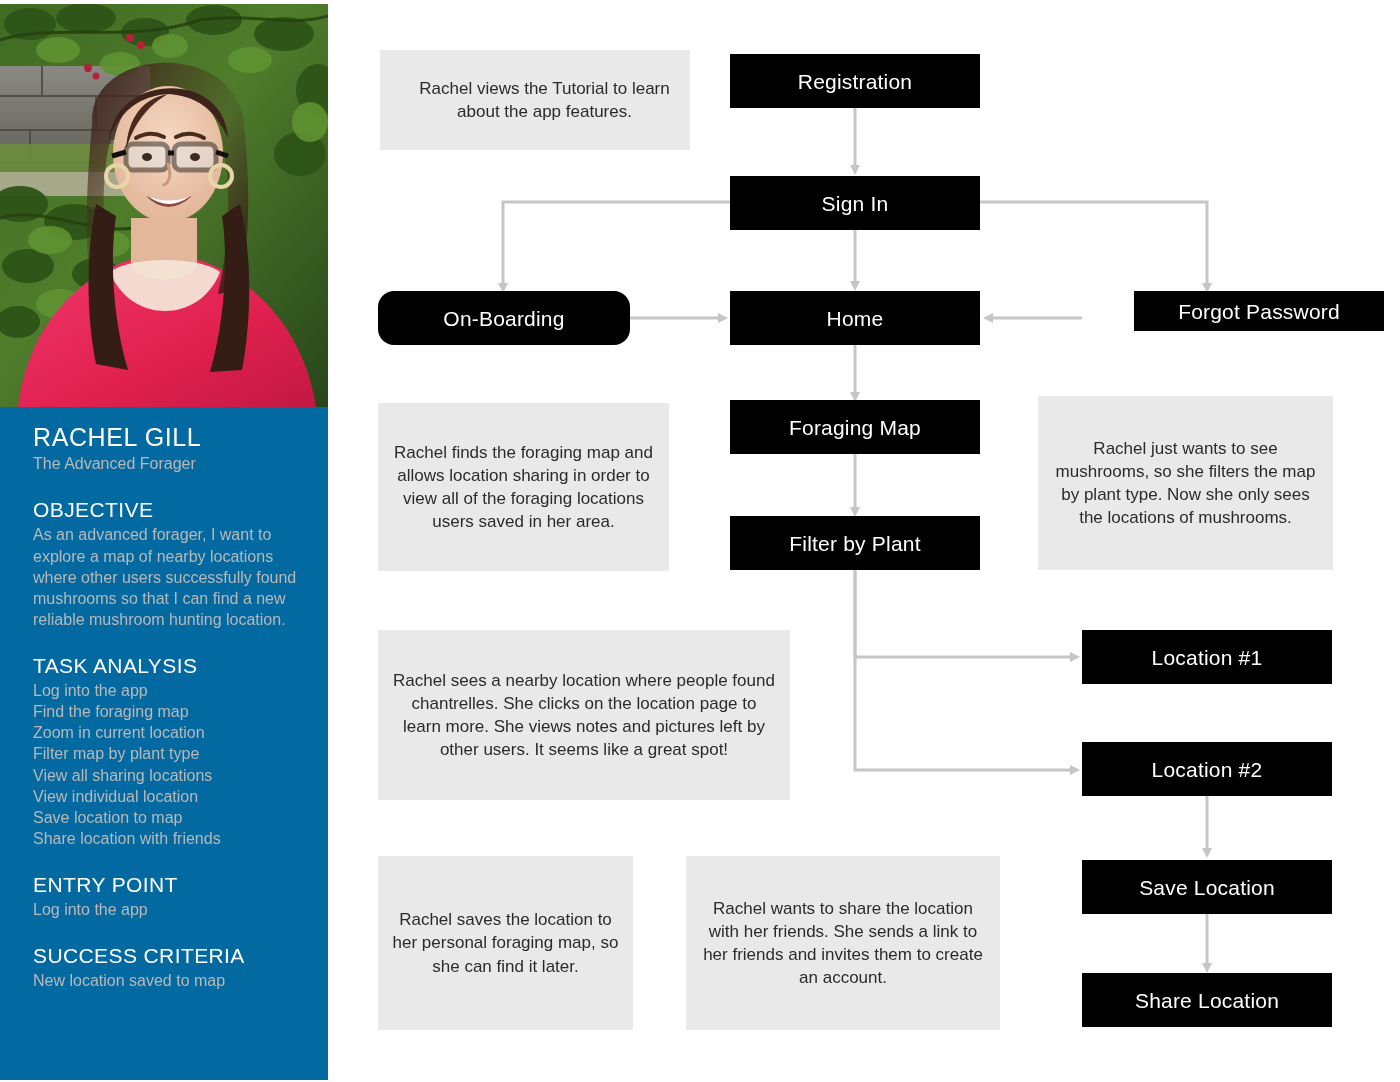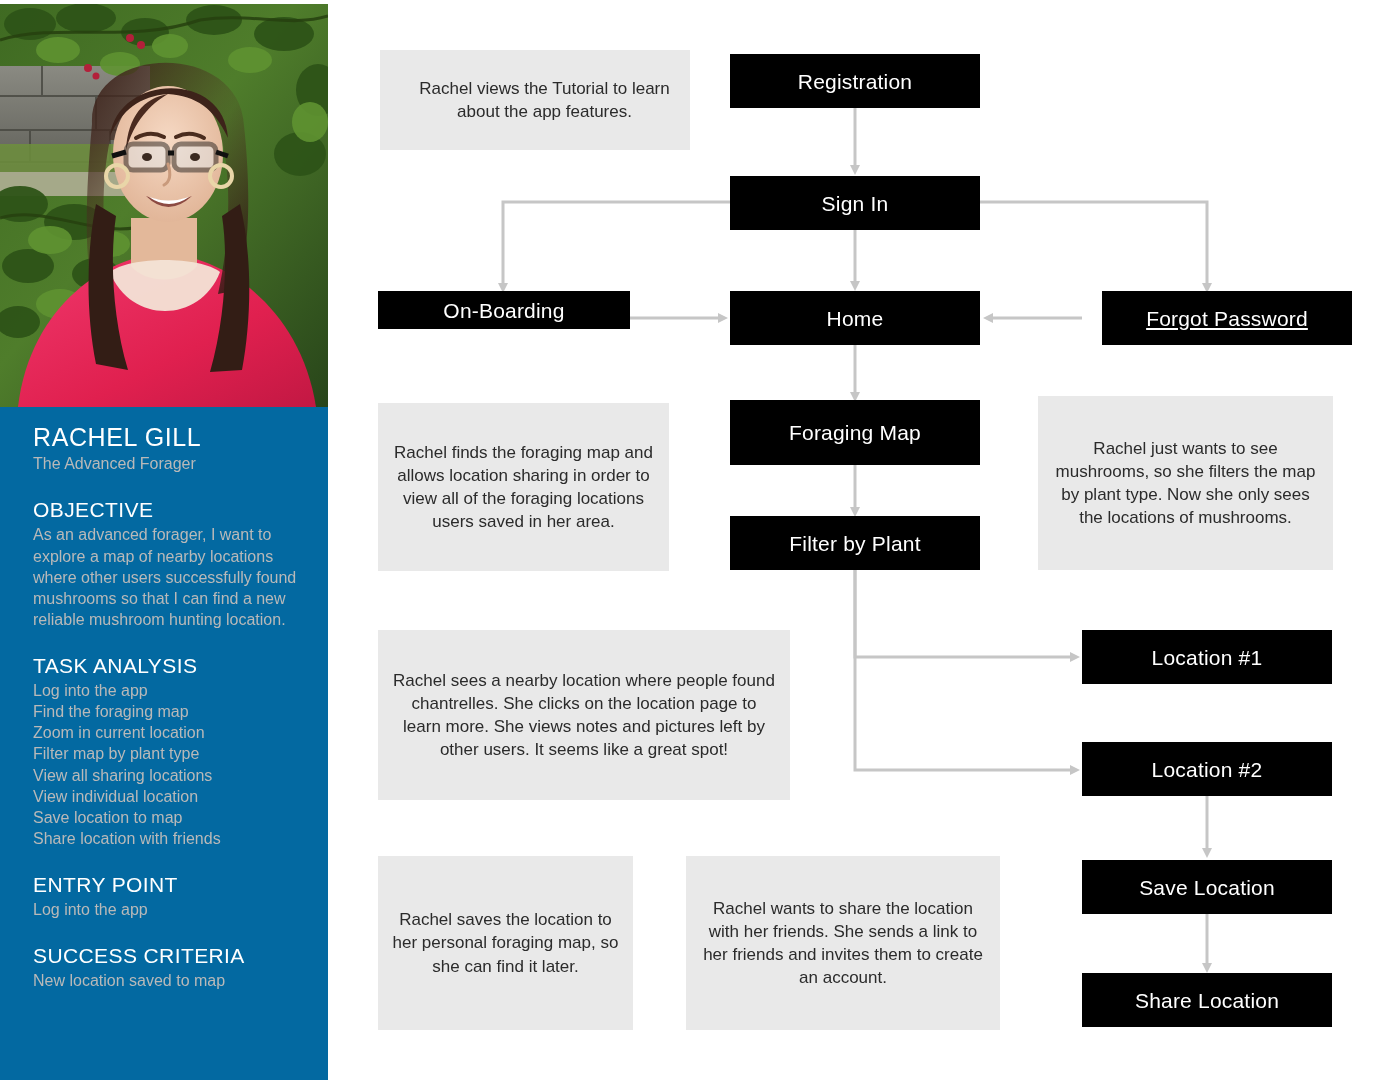--- a/index.html
+++ b/index.html
@@ -306,27 +306,27 @@
         <path d="M1207 796 L1207 853"></path>
 
         <path d="M1207 914 L1207 968"></path>
       </g>
     </svg>
 
     <div class="node" style="left:730px; top:54px;  width:250px; height:54px;">Registration</div>
 
     <div class="node" style="left:730px; top:176px; width:250px; height:54px;">Sign In</div>
 
-    <div class="node" style="left:378px; top:291px; width:252px; height:38px;">On-Boarding</div>
+    <div class="node" style="left:378px; top:291px; width:252px; height:54px;border-radius:16px;">On-Boarding</div>
 
     <div class="node" style="left:730px; top:291px; width:250px; height:54px;">Home</div>
 
-    <div class="node" style="left:1102px; top:291px; width:250px; height:54px;text-decoration:underline;">Forgot Password</div>
-
-    <div class="node" style="left:730px; top:400px; width:250px; height:65px;">Foraging Map</div>
+    <div class="node" style="left:1134px; top:291px; width:250px; height:40px;">Forgot Password</div>
+
+    <div class="node" style="left:730px; top:400px; width:250px; height:54px;">Foraging Map</div>
 
     <div class="node" style="left:730px; top:516px; width:250px; height:54px;">Filter by Plant</div>
 
     <div class="node" style="left:1082px; top:630px; width:250px; height:54px;">Location #1</div>
 
     <div class="node" style="left:1082px; top:742px; width:250px; height:54px;">Location #2</div>
 
     <div class="node" style="left:1082px; top:860px; width:250px; height:54px;">Save Location</div>
 
     <div class="node" style="left:1082px; top:973px; width:250px; height:54px;">Share Location</div>

